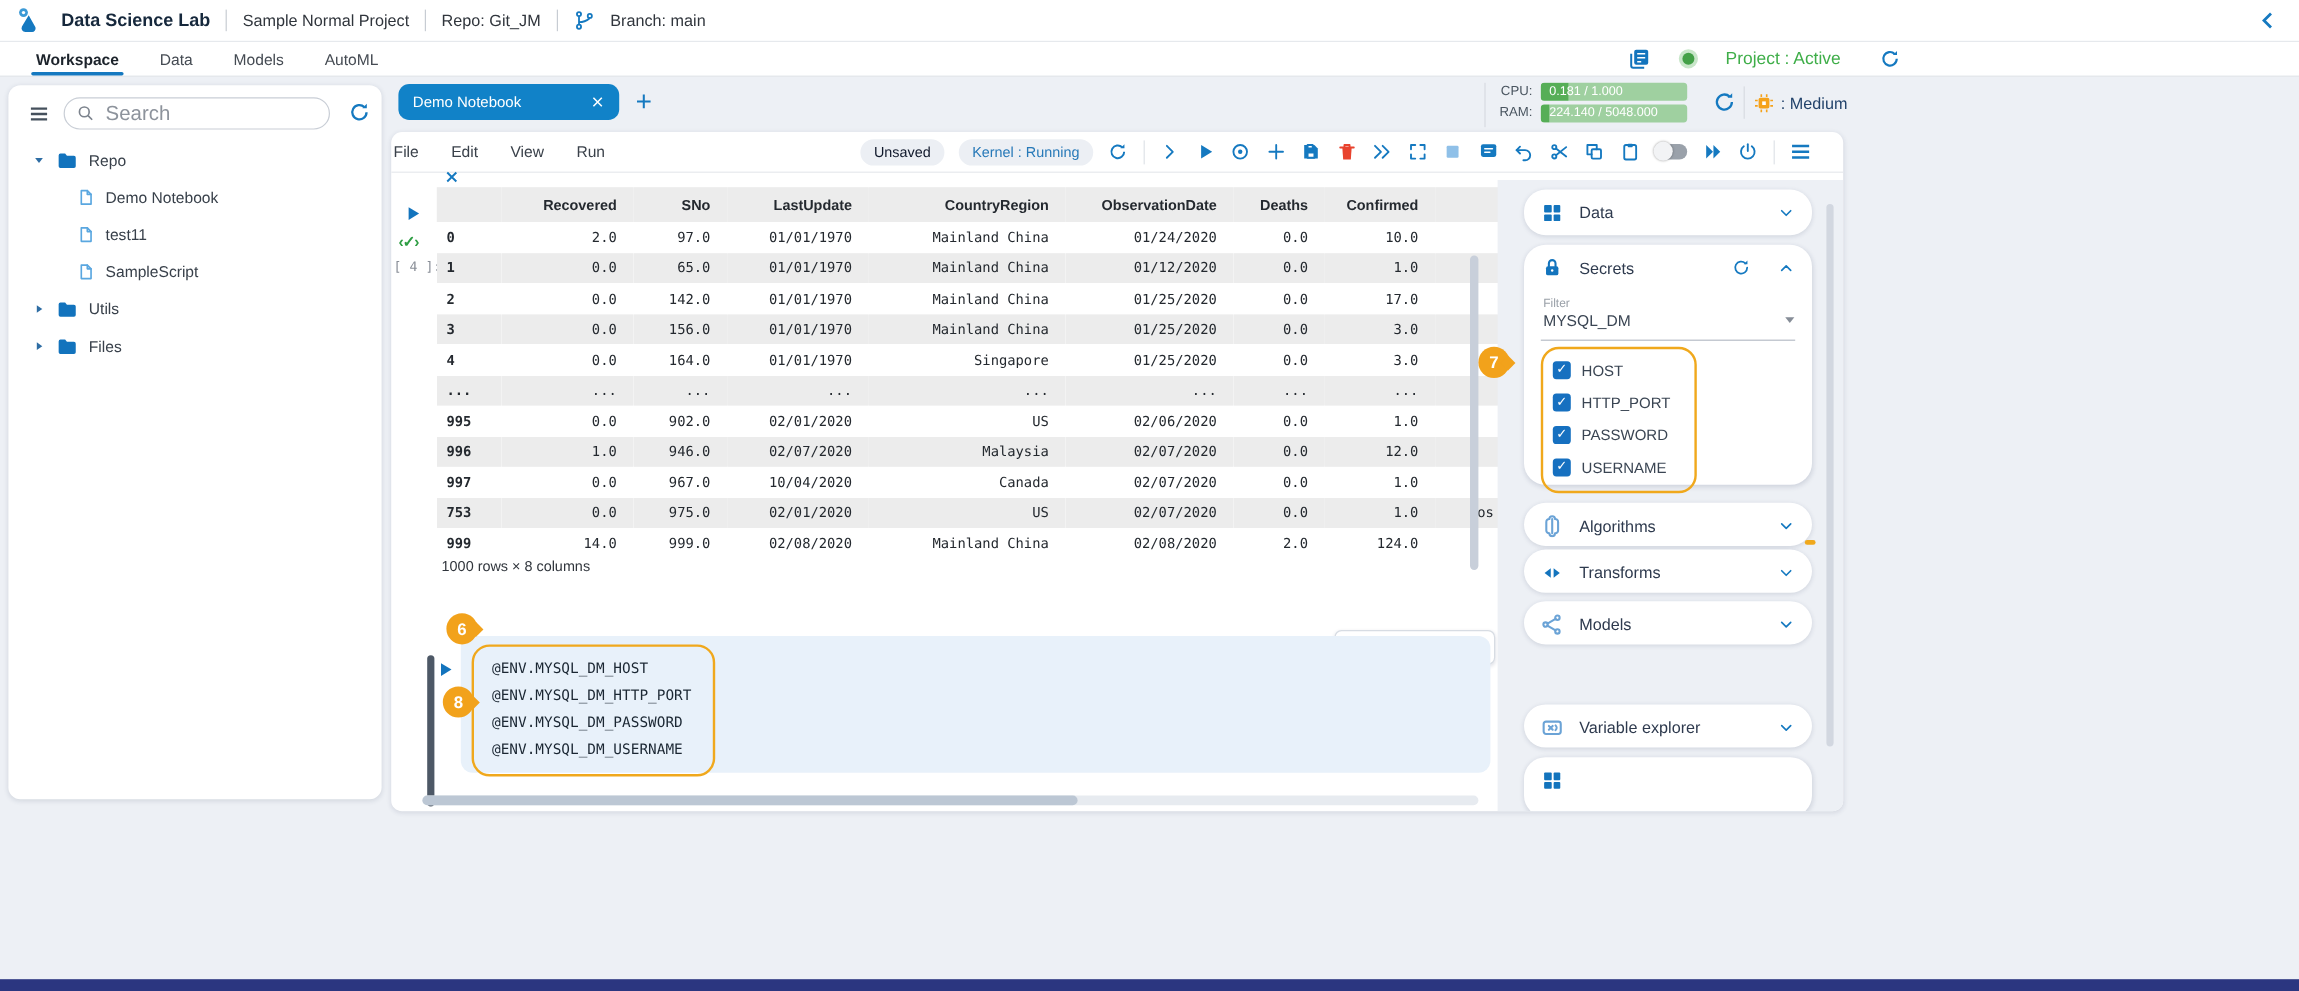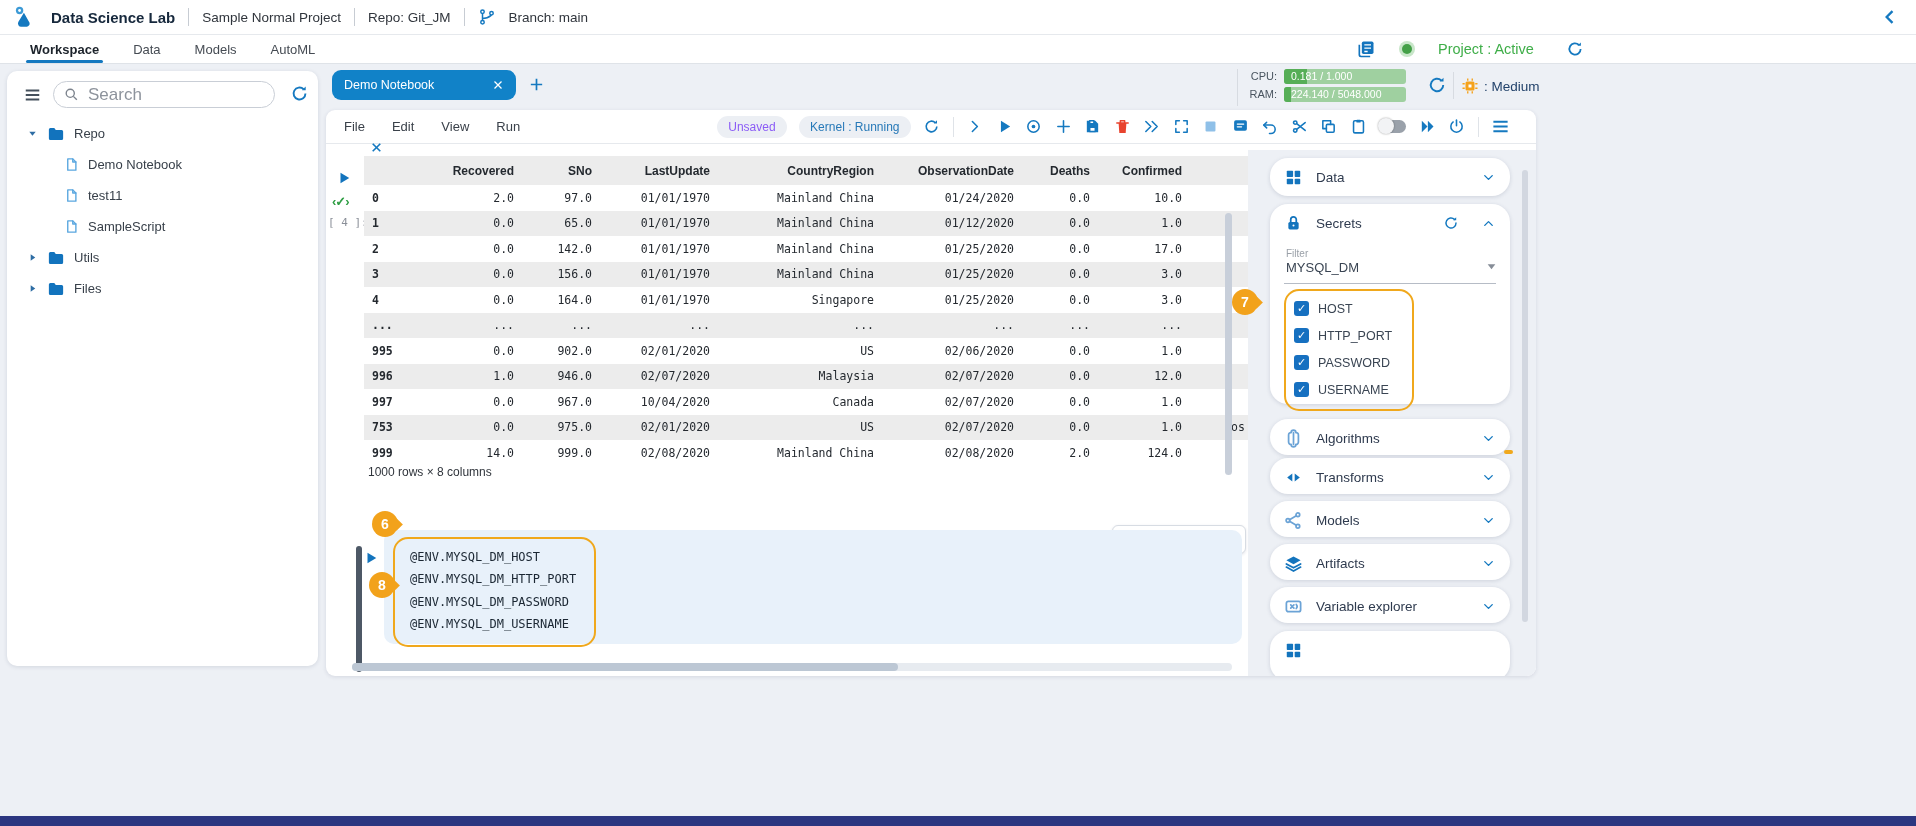--- a/index.html
+++ b/index.html
@@ -48,25 +48,25 @@
   
   .nb-tab{left:332px;top:70px;width:184px;height:30px;background:#1182c8;border-radius:9px;
           display:flex;align-items:center;color:#fff;font-size:12.5px;padding:0 12px;box-sizing:border-box;}
   .nb-tab .close{margin-left:auto;width:12px;height:12px;color:#fff;}
   .tab-plus{left:528px;top:76px;width:17px;height:17px;color:#1579c0;}
 
   
   .nb-card{left:326px;top:110px;width:1210px;height:566px;background:#fff;border-radius:9px;
            box-shadow:0 1px 4px rgba(30,45,80,.12);overflow:hidden;}
   .nb-toolbar{position:absolute;left:0;top:0;right:0;height:34px;border-bottom:1px solid #e6e9ed;
-              display:flex;align-items:center;padding:0 26px 0 18px;box-sizing:border-box;}
+              display:flex;align-items:center;padding:0 26px 0 2px;box-sizing:border-box;}
   .menus{display:flex;gap:27px;font-size:13px;color:#3a414a;}
   .tb-right{margin-left:auto;display:flex;align-items:center;gap:12.5px;}
   .pill{background:#eceff4;border-radius:12px;height:22px;display:flex;align-items:center;padding:0 11px;font-size:12px;}
-  .pill.unsaved{color:#8b5cf6;text-align:center;}
+  .pill.unsaved{color:#0f172a;text-align:center;}
   .pill.kernel{color:#2779b8;}
   .tb-icon{width:17px;height:17px;color:#1579c0;}
   .tb-icon.red{color:#e8432e;}
   .tb-icon.stopc{color:#8fc0e8;}
   .toggle{width:27px;height:13px;border-radius:7px;background:#9aa1aa;position:relative;}
   .toggle .knob{position:absolute;left:-1px;top:-2px;width:16px;height:16px;border-radius:50%;background:#f2f3f5;box-shadow:0 0 2px rgba(0,0,0,.4);}
   .tb-div{width:1px;height:20px;background:#dfe3e8;}
 
   
   .gut-x{left:44px;top:31px;width:13px;height:13px;color:#1579c0;}
@@ -771,36 +771,20 @@
               </svg>
             </span>
             <span class="pc-label">Models</span>
             <span class="i pc-chev">
               <svg viewBox="0 0 24 24" fill="none" stroke="currentColor" stroke-width="2.2" stroke-linecap="round" stroke-linejoin="round">
                 <path d="M6 9l6 6 6-6"></path>
               </svg>
             </span>
           </div>
         </div>
-        <div class="panel-card" style="top: 394px; height: 36px;">
-          <div class="pc-header">
-            <span class="i pc-icon">
-              <svg viewBox="0 0 24 24" fill="none" stroke="currentColor" stroke-width="2.2" stroke-linecap="round" stroke-linejoin="round">
-                <path d="M12 3l9 5-9 5-9-5z" fill="currentColor" stroke="none"></path>
-                <path d="M3 12.5l9 5 9-5M3 16.5l9 5 9-5"></path>
-              </svg>
-            </span>
-            <span class="pc-label">Artifacts</span>
-            <span class="i pc-chev">
-              <svg viewBox="0 0 24 24" fill="none" stroke="currentColor" stroke-width="2.2" stroke-linecap="round" stroke-linejoin="round">
-                <path d="M6 9l6 6 6-6"></path>
-              </svg>
-            </span>
-          </div>
-        </div>
         <div class="panel-card" style="top: 437px; height: 36px;">
           <div class="pc-header">
             <span class="i pc-icon lite">
               <svg viewBox="0 0 24 24" fill="none" stroke="currentColor" stroke-width="2.2" stroke-linecap="round" stroke-linejoin="round">
                 <rect x="3" y="5.5" width="18" height="13" rx="2.5"></rect>
                 <path d="M8.5 10l4 4M12.5 10l-4 4M15.5 9.5c1.8 2 1.8 3 0 5"></path>
               </svg>
             </span>
             <span class="pc-label">Variable explorer</span>
             <span class="i pc-chev">

